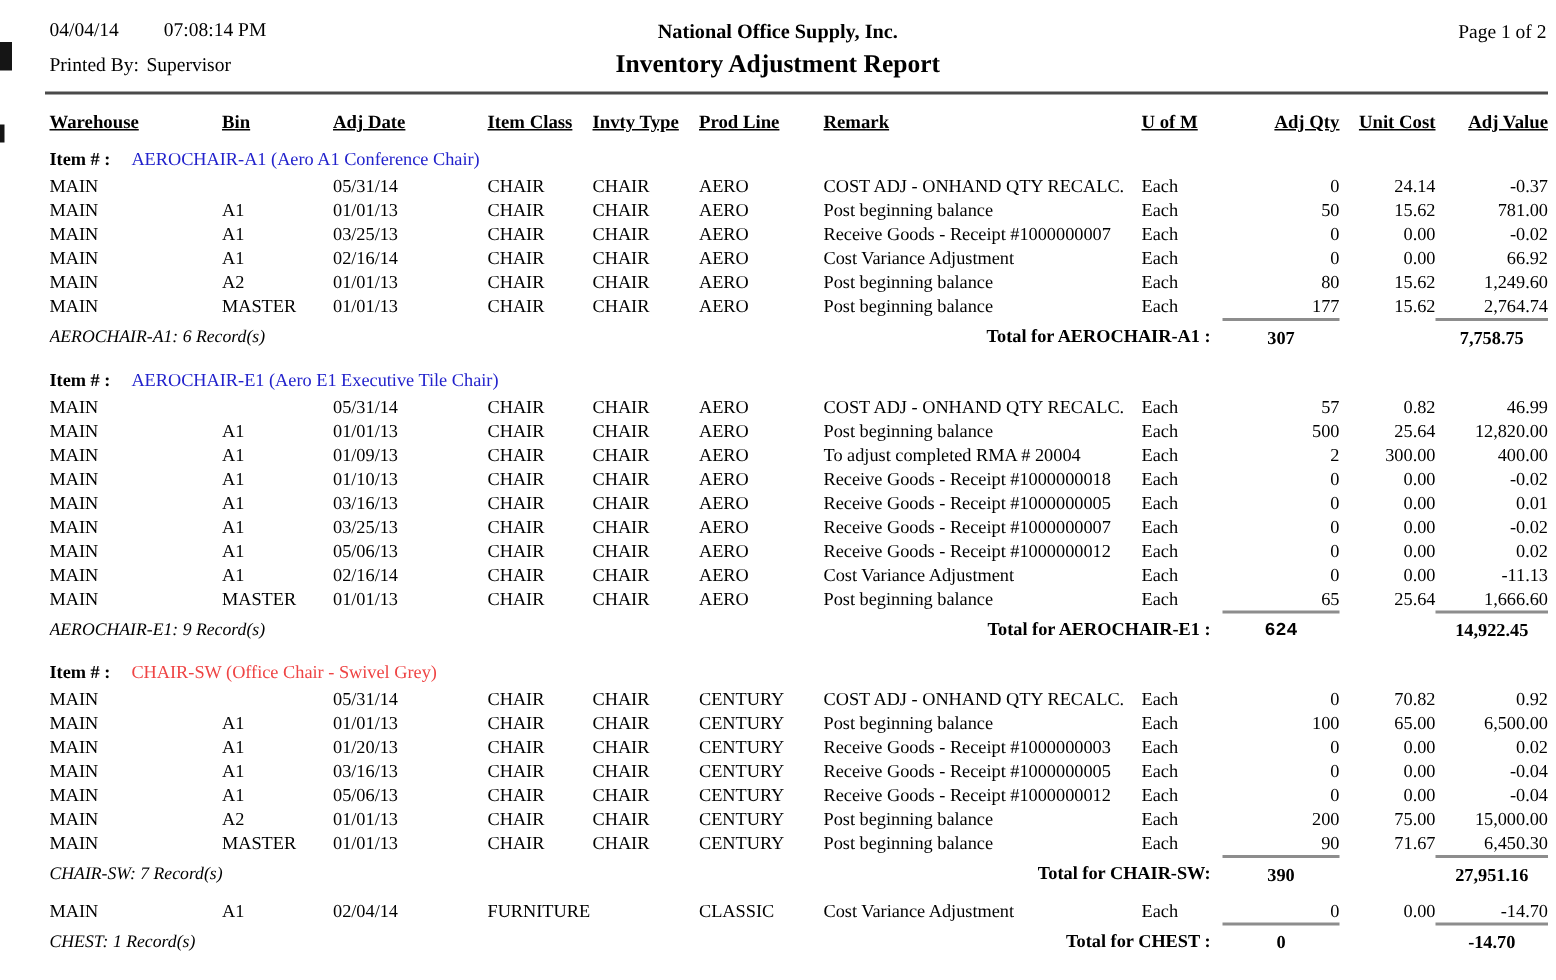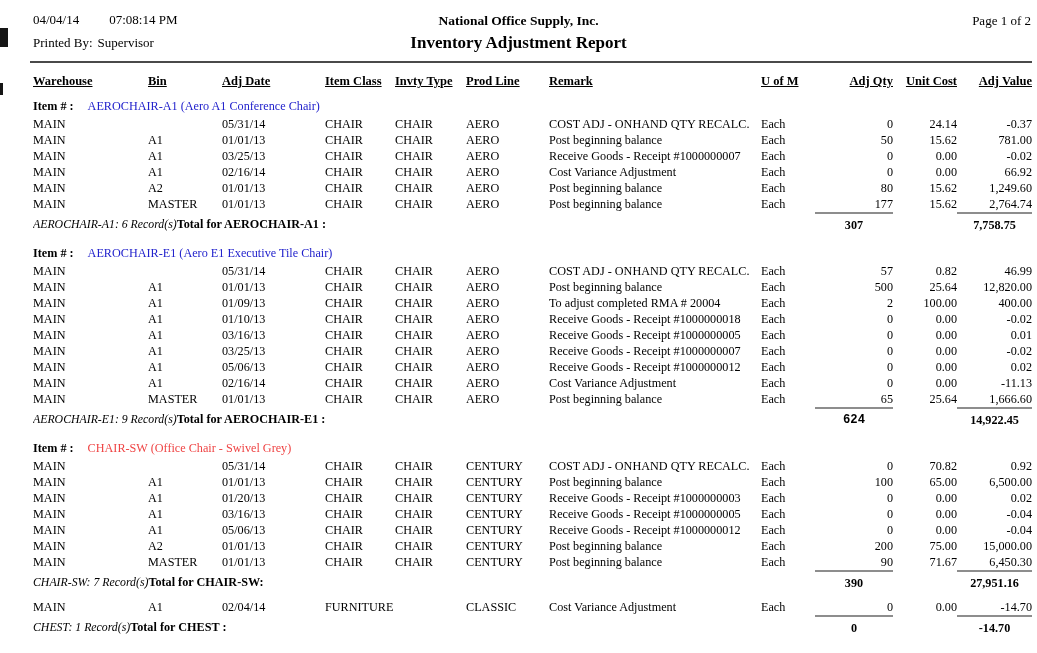--- a/index.html
+++ b/index.html
@@ -31,21 +31,21 @@
   td{
     font-size:12.2px;line-height:13px;padding:1.5px 0 1.5px 0;
     vertical-align:top;white-space:nowrap;overflow:hidden;
   }
   td.num{text-align:right;}
   tr.item-row td{padding-top:6px;padding-bottom:3px;}
   .item-label{font-weight:bold;}
   .item-link{margin-left:14px;cursor:pointer;}
   tr.total-row td{padding-top:5px;padding-bottom:9px;font-size:12.2px;}
   tr.total-row td.overline{border-top:2px solid #15803d;font-weight:bold;text-align:center;}
-  .total-left{display:flex;align-items:baseline;padding-right:8px;}
+  .total-left{display:flex;justify-content:space-between;align-items:baseline;padding-right:8px;}
   .record-note{font-style:italic;font-size:11.8px;}
   .total-label{font-weight:bold;}
 </style>
 </head>
 <body>
 
 <div class="edge-mark edge-mark-1"></div>
 <div class="edge-mark edge-mark-2"></div>
 
 <div class="hdr-left">
@@ -214,21 +214,21 @@
         <tr>
           <td>MAIN</td>
           <td>A1</td>
           <td>01/09/13</td>
           <td>CHAIR</td>
           <td>CHAIR</td>
           <td>AERO</td>
           <td>To adjust completed RMA # 20004</td>
           <td>Each</td>
           <td class="num">2</td>
-          <td class="num">100.00</td>
+          <td class="num">300.00</td>
           <td class="num">400.00</td>
         </tr>
         <tr>
           <td>MAIN</td>
           <td>A1</td>
           <td>01/10/13</td>
           <td>CHAIR</td>
           <td>CHAIR</td>
           <td>AERO</td>
           <td>Receive Goods - Receipt #1000000018</td>

